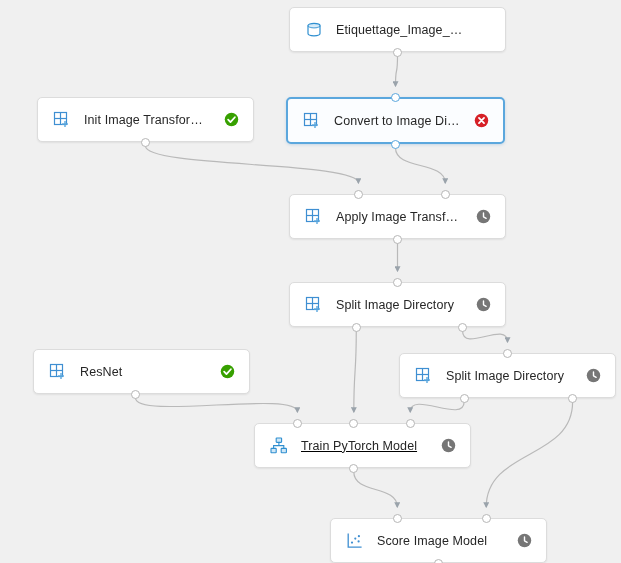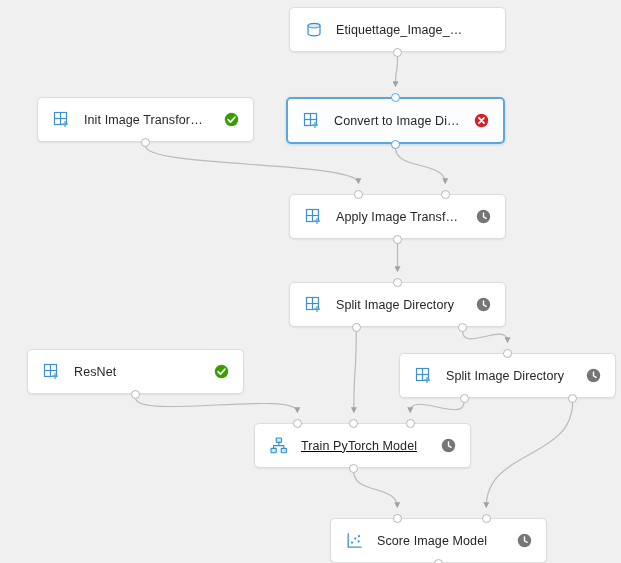--- a/index.html
+++ b/index.html
@@ -194,21 +194,21 @@
         <span class="node-status">
           <svg width="15" height="15" viewBox="0 0 16 16">
             <circle cx="8" cy="8" r="7.2" fill="#767676"></circle>
             <path d="M8 4.2 V8.3 L10.8 9.9" fill="none" stroke="#ffffff" stroke-width="1.5" stroke-linecap="round" stroke-linejoin="round"></path>
           </svg>
         </span>
       </div>
       <div class="port" style="left: 397.5px; top: 282px;"></div>
       <div class="port" style="left: 356.27px; top: 327px;"></div>
       <div class="port" style="left: 462.6px; top: 327px;"></div>
-      <div class="node" style="left: 27px; top: 349px; width: 217px; height: 45px;">
+      <div class="node" style="left: 33px; top: 349px; width: 217px; height: 45px;">
         <span class="node-icon">
           <svg width="18" height="18" viewBox="0 0 18 18">
             <rect x="1.5" y="1.5" width="12" height="12" fill="none" stroke="#3f8fd2" stroke-width="1.2"></rect>
             <line x1="7.5" y1="1.5" x2="7.5" y2="13.5" stroke="#3f8fd2" stroke-width="1.2"></line>
             <line x1="1.5" y1="7.5" x2="13.5" y2="7.5" stroke="#3f8fd2" stroke-width="1.2"></line>
             <line x1="12" y1="10" x2="12" y2="16" stroke="#5ba7dd" stroke-width="1.4"></line>
             <line x1="9" y1="13" x2="15" y2="13" stroke="#5ba7dd" stroke-width="1.4"></line>
           </svg>
         </span>
         <span class="node-label">ResNet</span>

